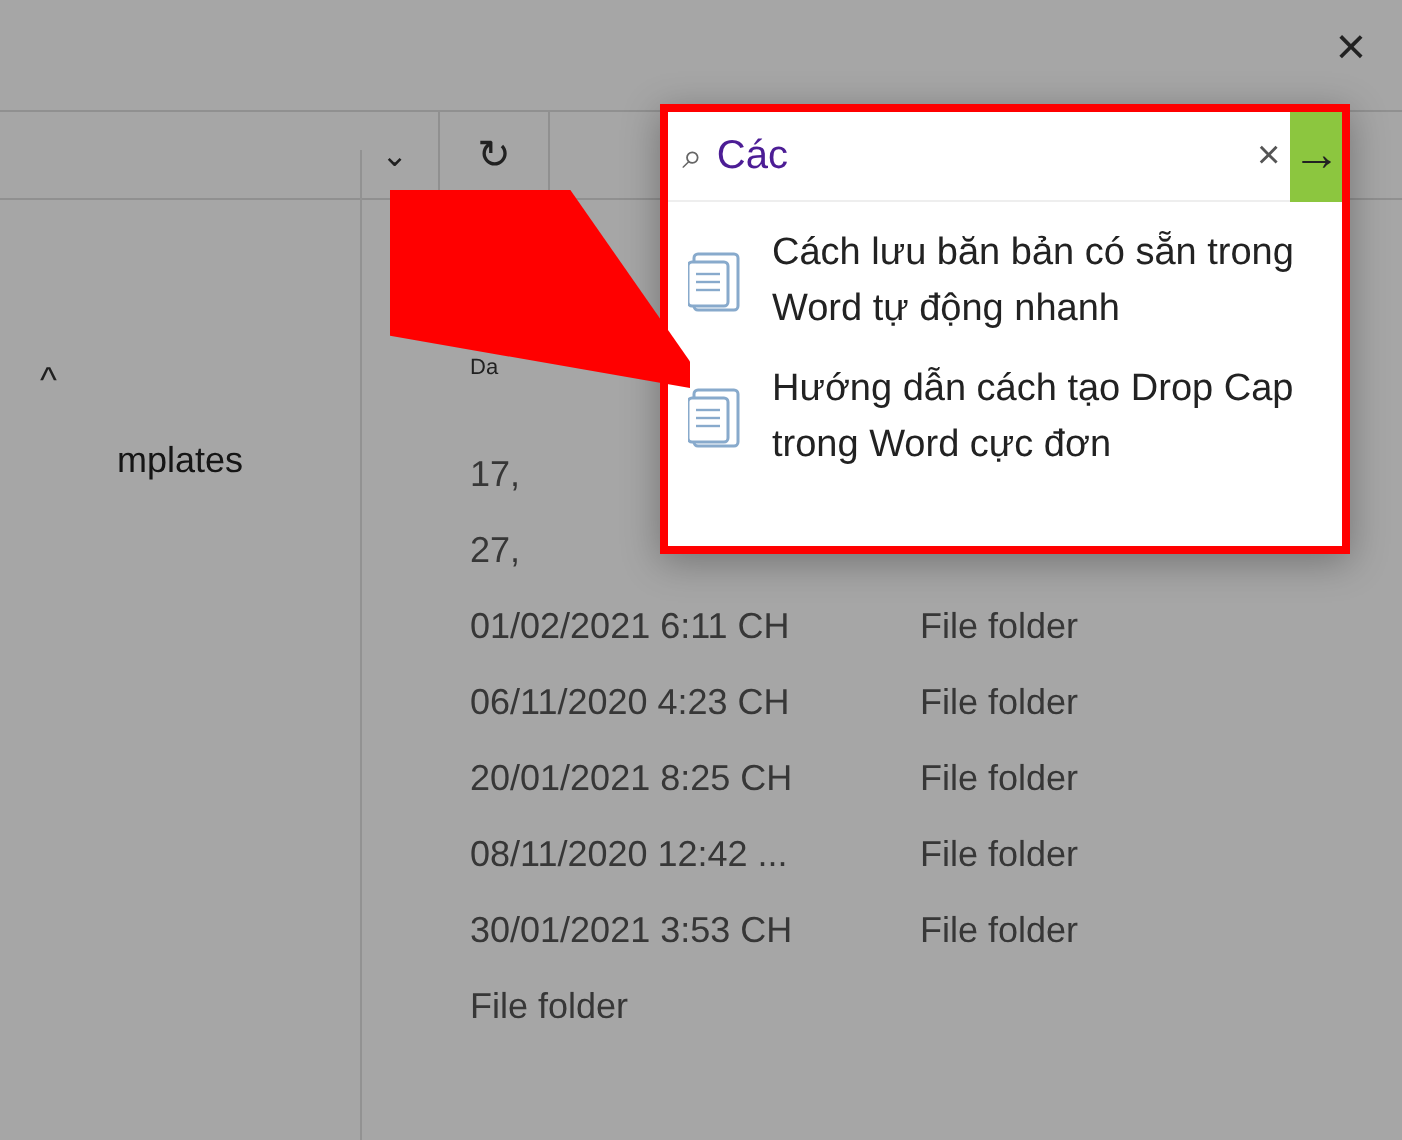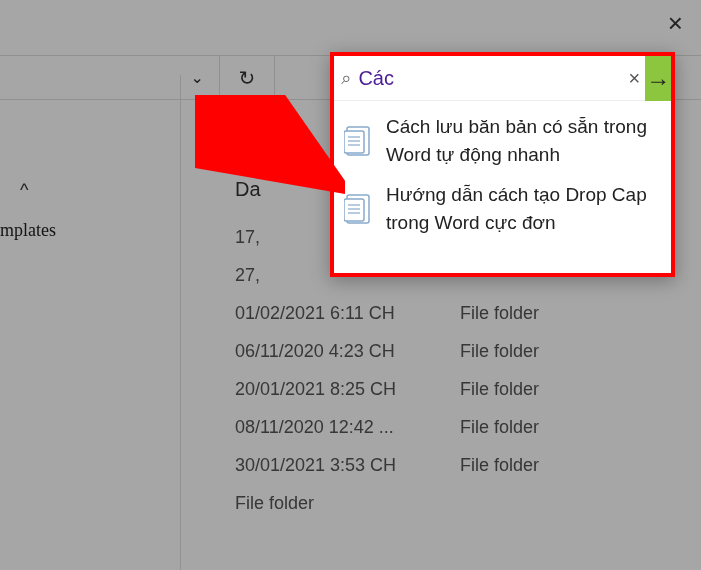--- a/index.html
+++ b/index.html
@@ -89,43 +89,42 @@
 .col-header-row {
   position: absolute;
   top: 78px;
   left: 0;
   right: 0;
   height: 25px;
 }
 .col-date-head {
   position: absolute;
   left: 235px;
-  font-size: 20px;
+  font-size: 11px;
   color: #333;
 }
 .divider-v {
   position: absolute;
   left: 180px;
   top: 75px;
   bottom: 0;
   width: 1px;
   background: #e0e0e0;
 }
 .left-list {
   position: absolute;
   left: 0;
   top: 110px;
   width: 180px;
 }
 .left-item {
   font-size: 18px;
   color: #222;
   padding: 10px 0 10px 0;
-  text-align: left;
-  font-family: Liberation Serif, serif;
+  text-align: center;
 }
 .rows {
   position: absolute;
   left: 235px;
   top: 118px;
   right: 24px;
 }
 .row {
   display: flex;
   height: 38px;

